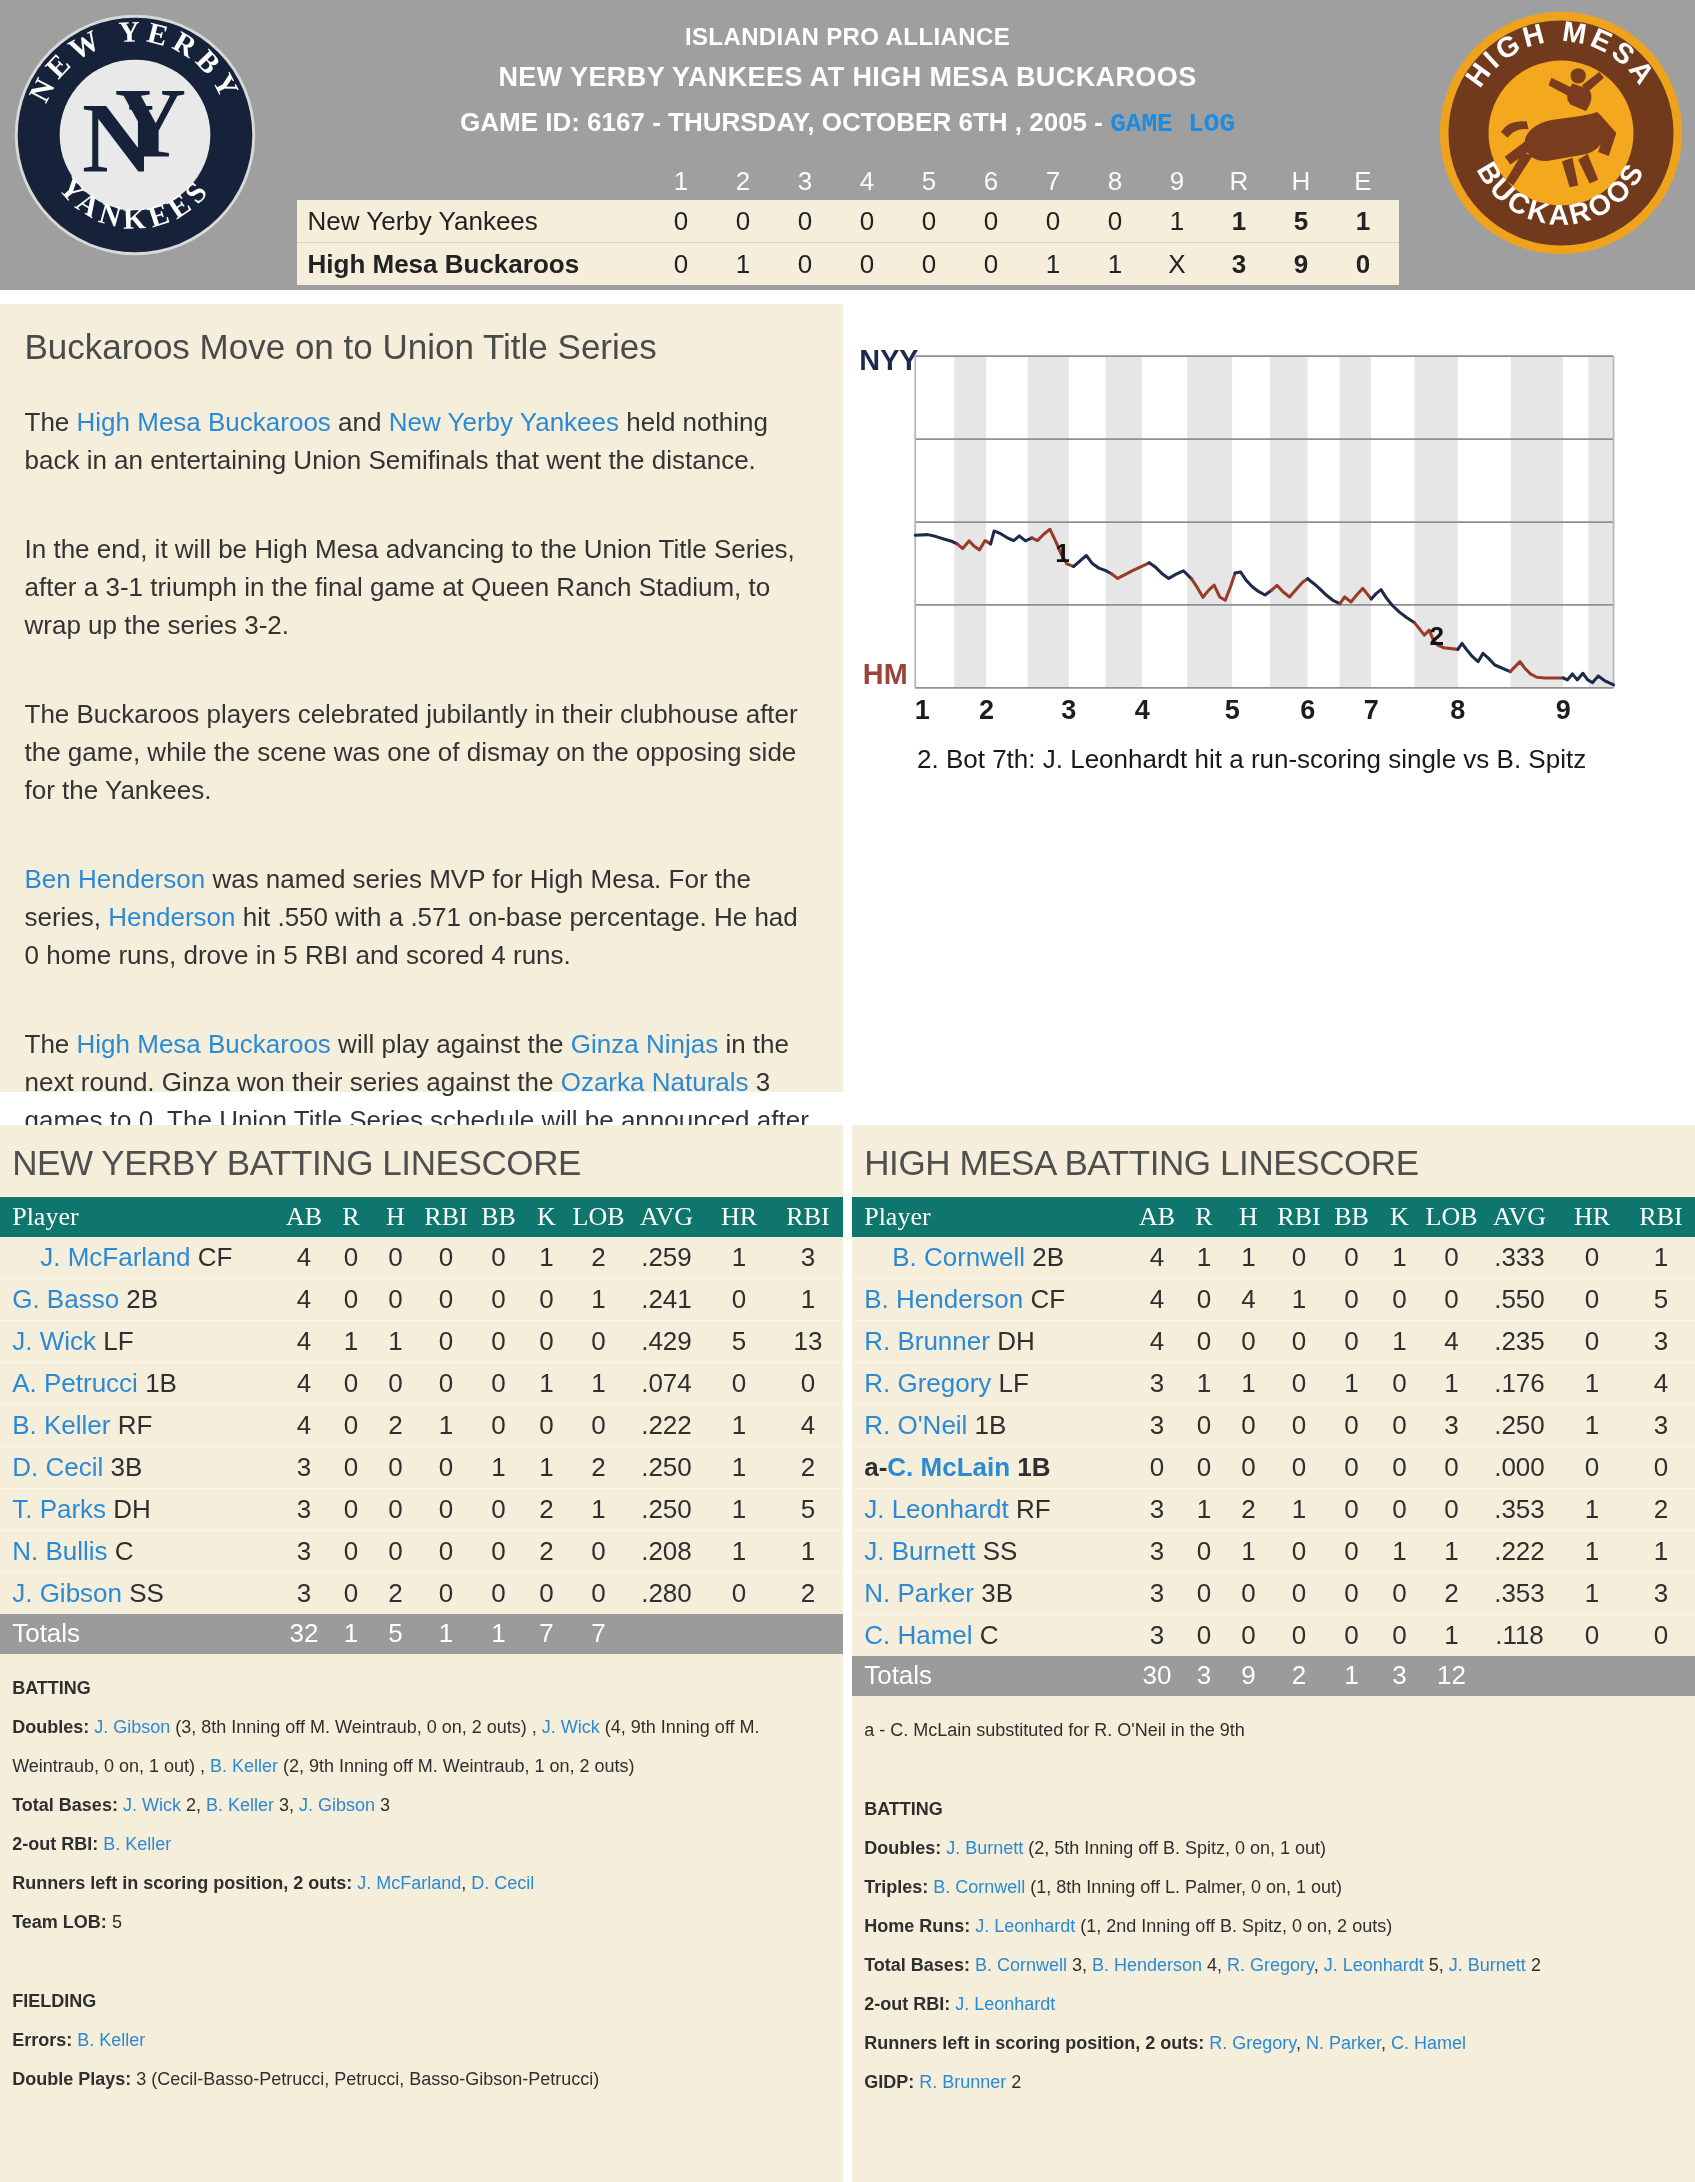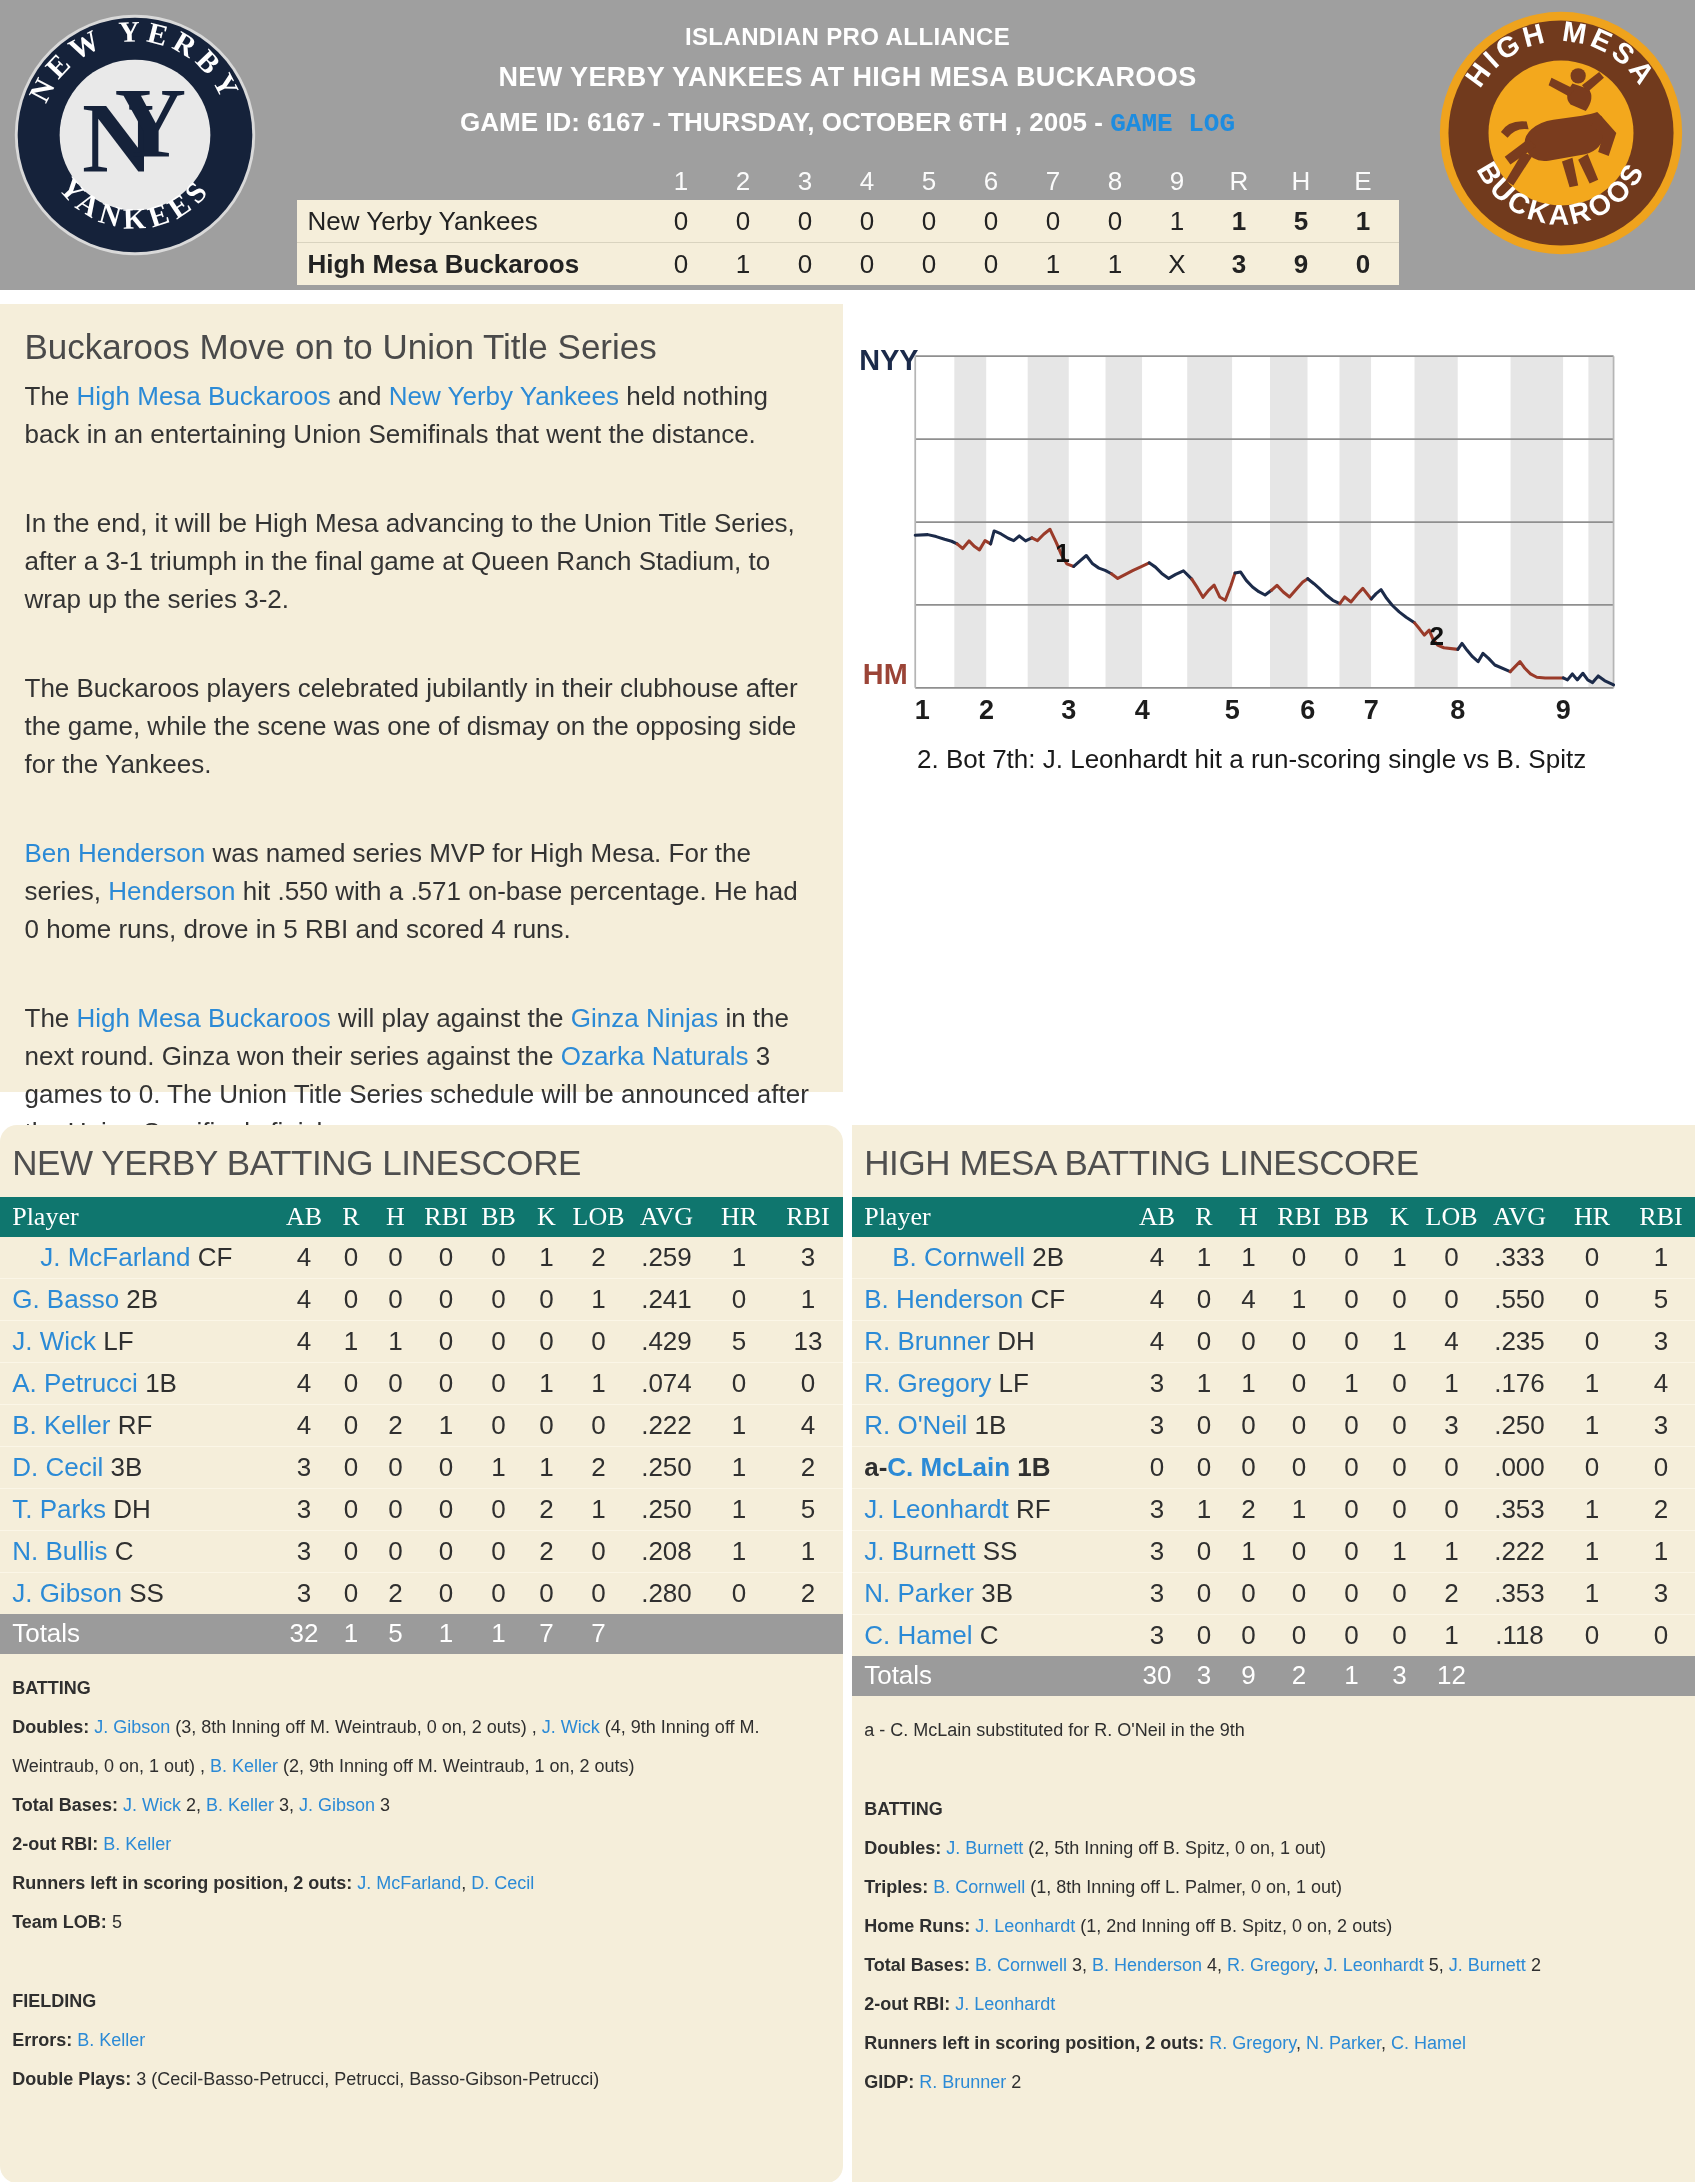--- a/index.html
+++ b/index.html
@@ -25,34 +25,34 @@
   .lsrow .tot{font-weight:bold;}
   .bold{font-weight:bold;}
 
   
   .logo{width:248px;height:248px;}
   .logo-away{left:10.5px;top:10.5px;}
   .logo-home{left:1437px;top:8.7px;}
 
   
   .article{left:0;top:304px;width:843px;height:788px;background:#f5eeda;box-sizing:border-box;padding:23px 26px 0 24.5px;}
-  .headline{font-size:35px;color:#4a4a4a;margin-bottom:10px;}
+  .headline{font-size:35px;color:#4a4a4a;margin-bottom:36px;}
   .para{font-size:26px;line-height:38px;color:#333;margin-bottom:51px;}
   .lnk{color:#2b8ad6;cursor:pointer;}
   .b{font-weight:bold;}
 
   
   .chartpanel{left:852px;top:290px;width:844px;height:835px;background:#ffffff;}
   .chartpanel svg{display:block;margin-top:26px;}
   .annotations{padding-left:65px;margin-top:5.2px;}
   .note-anno{font-size:26px;line-height:39px;color:#191919;}
 
   
   .bottom{top:1125px;height:1058px;background:#f5eeda;box-sizing:border-box;}
-  .bottom-left{left:0;width:843px;border-radius:17px;}
+  .bottom-left{left:0;width:843px;}
   .bottom-right{left:852px;width:844px;}
   .sec-title{font-size:35px;color:#4f4f4f;padding:17.5px 0 14px 12.2px;letter-spacing:-0.4px;}
 
   .btable .trow{display:grid;grid-template-columns:1fr 52px 42px 47px 54px 51px 45px 59px 77px 68px 70px;align-items:center;}
   .btable .thead{background:#0f766e;color:#fff;height:40px;font-size:25px;font-family:Liberation Serif, serif;}
   .btable .trow .cell{text-align:center;font-size:26px;}
   .btable .trow .pl{text-align:left;padding-left:12.2px;}
   .btable .prow{height:41px;background:#f5eeda;border-top:1.7px solid #fbf6e7;}
   .btable .prow:nth-child(2){border-top:none;margin-left:28px;}
   .btable .indent{padding-left:38px;font-weight:bold;}

